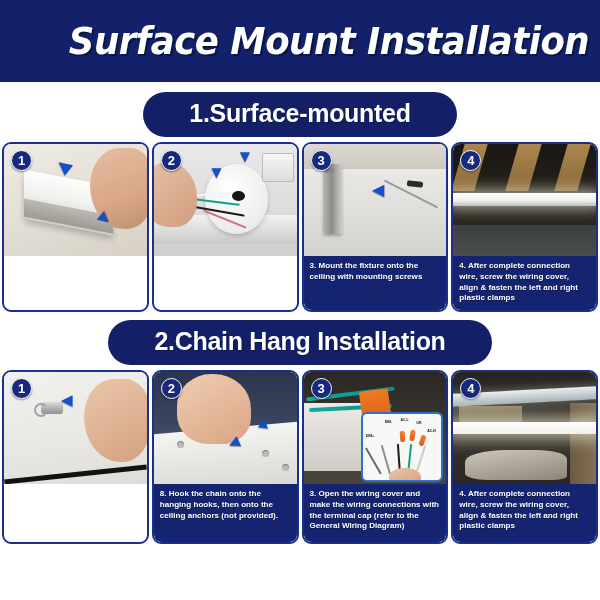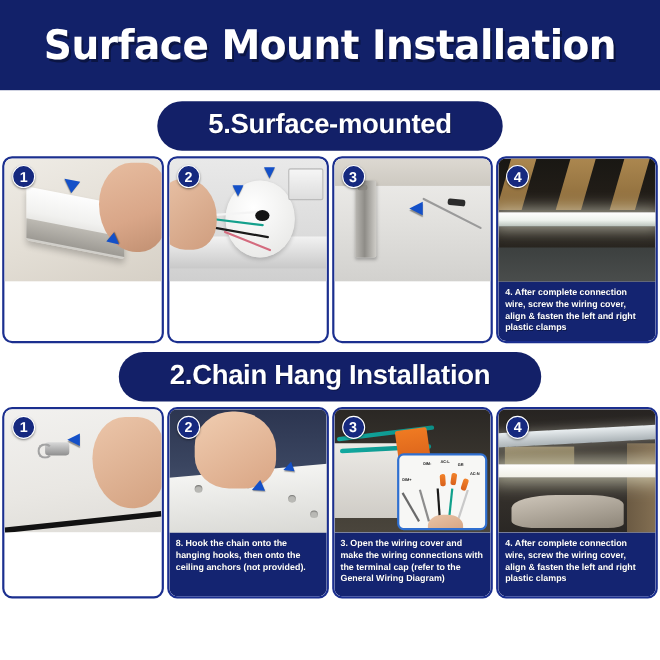--- a/index.html
+++ b/index.html
@@ -10,21 +10,22 @@
     overflow: hidden;
     position: relative;
   }
 
   
   .banner {
     height: 82px;
     background: #122169;
     display: flex;
     align-items: center;
-    justify-content: center;
+    justify-content: flex-end;
+    font-style: italic;
   }
   .banner-title {
     color: #ffffff;
     font-size: 37px;
     font-weight: bold;
     letter-spacing: -0.5px;
     font-family: "DejaVu Sans", sans-serif;
     text-shadow: 2px 2px 0 rgba(0,0,0,0.35);
     white-space: nowrap;
     transform: scaleX(0.96);
@@ -344,21 +345,21 @@
   }
 </style>
 </head>
 <body>
 
 <div class="banner">
   <div class="banner-title">Surface Mount Installation</div>
 </div>
 
 <div class="section-head sec1-head">
-  <div class="pill">5.Surface-mounted</div>
+  <div class="pill">1.Surface-mounted</div>
 </div>
 
 <div class="row row1">
 
   <div class="card">
     <div class="photo">
       <div class="scene s11">
         <div class="fix"></div>
         <div class="fix2"></div>
         <div class="hand"></div>
@@ -393,20 +394,21 @@
       <div class="scene s13">
         <div class="ceil"></div>
         <div class="brkt"></div>
         <div class="screw"></div>
         <div class="cable"></div>
         <div class="conn"></div>
       </div>
       <span class="arrow" style="left:48%;top:34%;font-size:16px;">◀</span>
       <div class="badge">3</div>
     </div>
+    <div class="caption">3. Mount the fixture onto the ceiling with mounting screws</div>
   </div>
 
   <div class="card">
     <div class="photo">
       <div class="scene s14">
         <div class="joist j1"></div>
         <div class="joist j2"></div>
         <div class="joist j3"></div>
         <div class="tube"></div>
         <div class="floor"></div>

